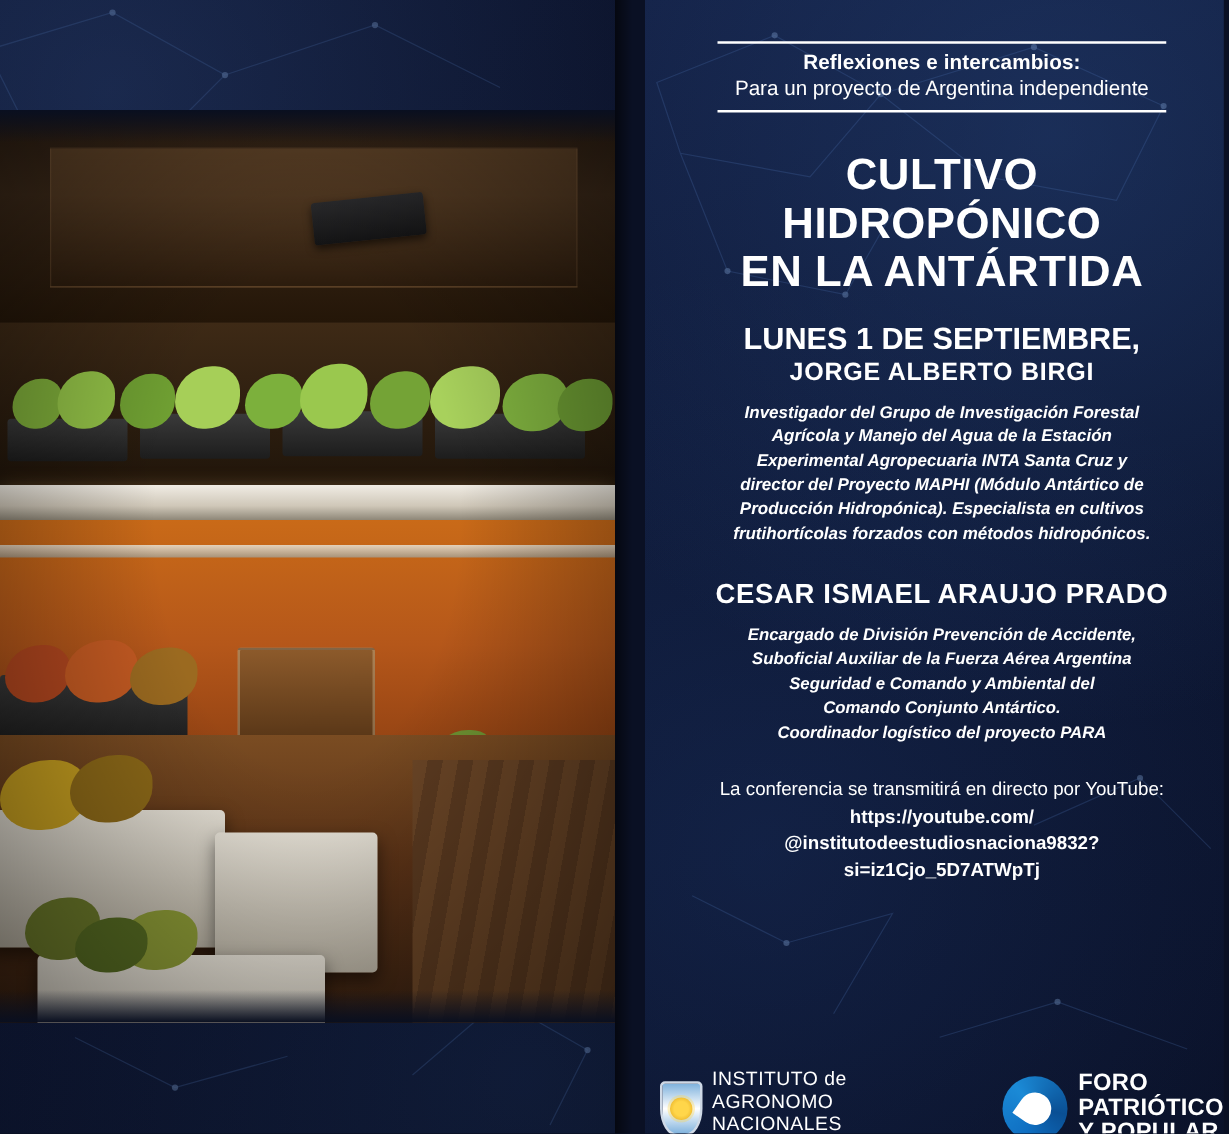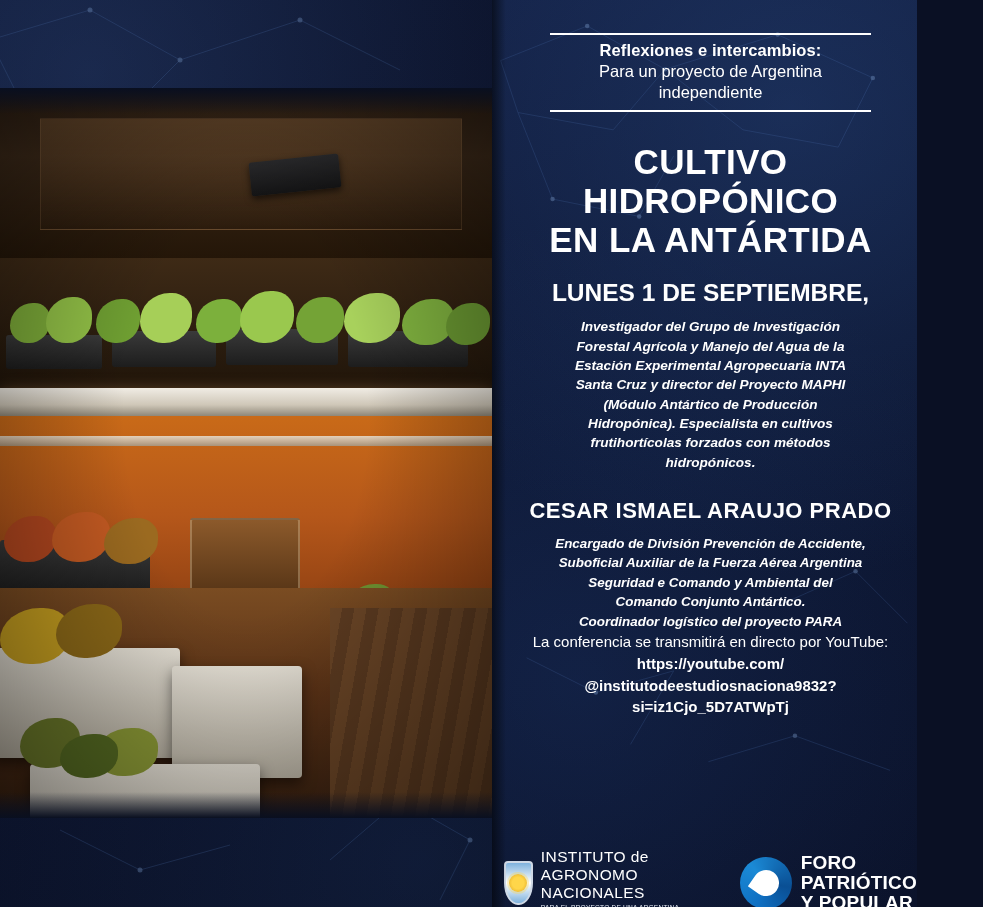--- a/index.html
+++ b/index.html
@@ -127,22 +127,22 @@
     background: linear-gradient(180deg, rgba(9,15,32,1), rgba(9,15,32,0));
   }
   .photo-fade-bottom {
     position: absolute; left:0; bottom:0; width:100%; height: 26px;
     background: linear-gradient(0deg, rgba(9,15,32,1), rgba(9,15,32,0));
   }
 
   
   .right-pane {
     position: absolute;
-    left: 492px; top: 0;
-    width: 425px; height: 907px;
+    left: 516px; top: 0;
+    width: 463px; height: 907px;
     overflow: hidden;
     background:
       radial-gradient(circle at 70% 12%, rgba(45,80,140,0.35), transparent 55%),
       radial-gradient(circle at 20% 75%, rgba(35,65,125,0.28), transparent 60%),
       linear-gradient(160deg, #132044 0%, #0d1733 45%, #0a1128 100%);
     padding-left: 12px;
   }
   .right-pane .net-lines { opacity: 0.5; }
 
   .content {
@@ -219,20 +219,21 @@
   .bio2 {
     margin-top: 10px;
     font-size: 13.4px;
     font-weight: bold;
     font-style: italic;
     line-height: 1.45;
     padding: 0 28px;
   }
 
   .stream {
+    margin-top: 26px;
     font-size: 15px;
     line-height: 1.45;
   }
   .stream .link {
     font-weight: bold;
     display: block;
   }
   .stream .link2 {
     font-weight: bold;
     display: block;
@@ -408,20 +409,21 @@
 
       <div class="title">
         <div>CULTIVO HIDROPÓNICO</div>
         <div>EN LA ANTÁRTIDA</div>
       </div>
 
       <div class="date">
         <div>LUNES 1 DE SEPTIEMBRE,</div>
       </div>
 
+      <div class="speaker1-name">JORGE ALBERTO BIRGI</div>
       <div class="bio">Investigador del Grupo de Investigación Forestal Agrícola y Manejo del Agua de la Estación Experimental Agropecuaria INTA Santa Cruz y director del Proyecto MAPHI (Módulo Antártico de Producción Hidropónica). Especialista en cultivos frutihortícolas forzados con métodos hidropónicos.</div>
 
       <div class="speaker2-name">CESAR ISMAEL ARAUJO PRADO</div>
       <div class="bio2">
         <div>Encargado de División Prevención de Accidente,</div>
         <div>Suboficial Auxiliar de la Fuerza Aérea Argentina</div>
         <div>Seguridad e Comando y Ambiental del</div>
         <div>Comando Conjunto Antártico.</div>
         <div>Coordinador logístico del proyecto PARA</div>
       </div>

